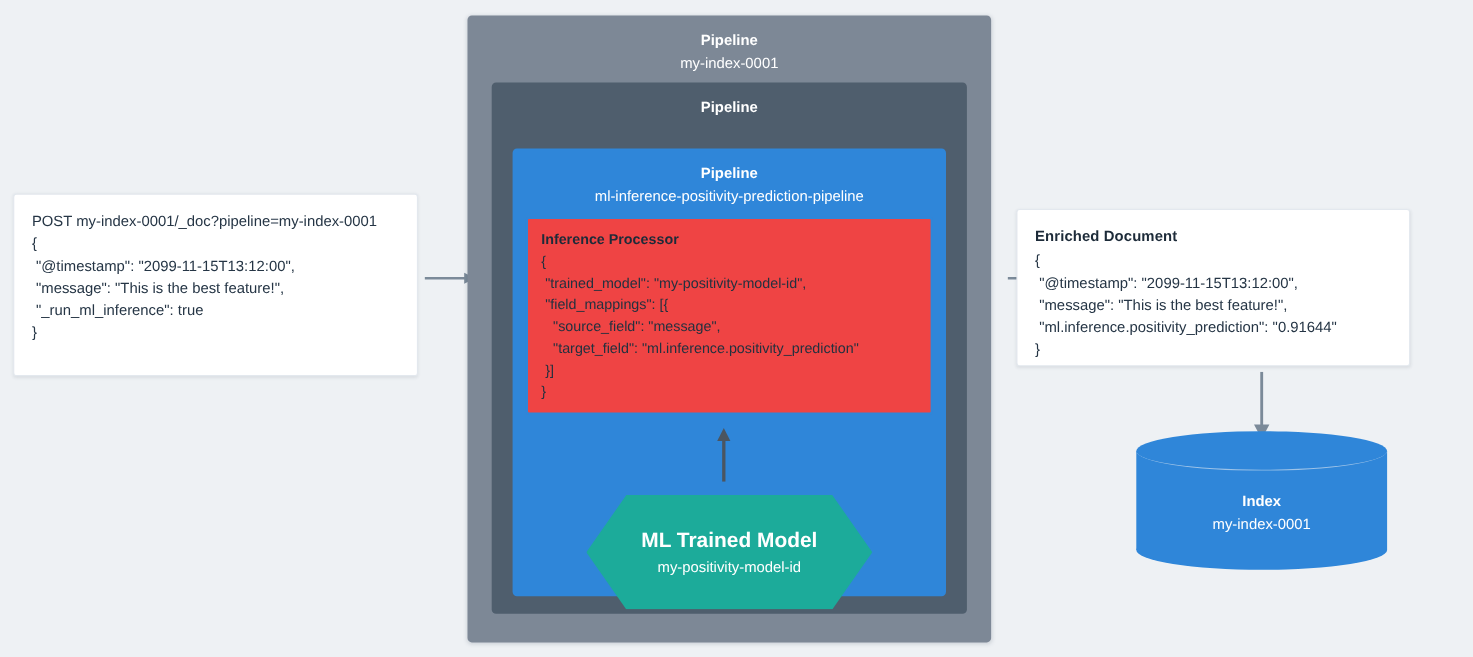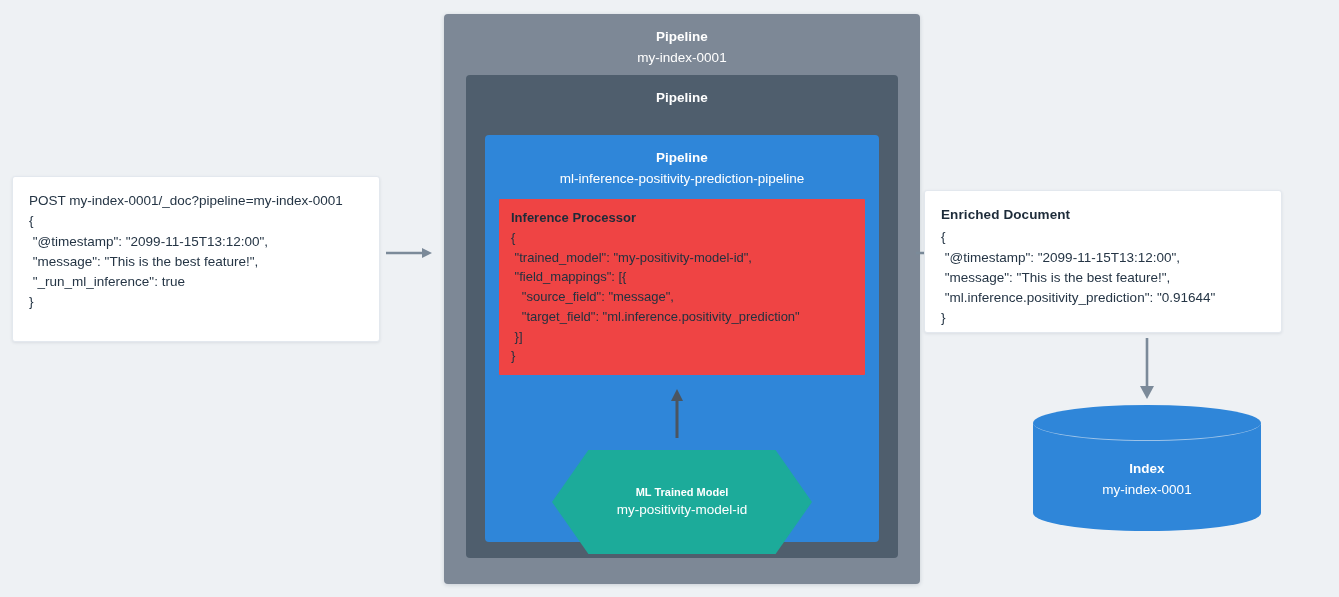--- a/index.html
+++ b/index.html
@@ -42,21 +42,21 @@
   .doc-line {
     font-size: 13.5px;
     color: #253545;
     line-height: 1.5;
     white-space: pre;
   }
 
   
   .pipe-outer {
     position: absolute;
-    left: 444px;
+    left: 425px;
     top: 14px;
     width: 476px;
     height: 570px;
     background: #7d8896;
     border-radius: 4px;
     box-shadow: 0 1px 4px rgba(40,55,75,0.18);
   }
   .pipe-mid {
     position: absolute;
     left: 22px;
@@ -125,28 +125,28 @@
     height: 104px;
     background: #1cab9a;
     clip-path: polygon(14% 0%, 86% 0%, 100% 50%, 86% 100%, 14% 100%, 0% 50%);
     display: flex;
     flex-direction: column;
     align-items: center;
     justify-content: center;
     color: #ffffff;
     text-align: center;
   }
-  .hex-title { font-size: 11px; font-weight: bold; line-height: 1.5; }
+  .hex-title { font-size: 19px; font-weight: bold; line-height: 1.5; }
   .hex-sub   { font-size: 13.5px; font-weight: normal; line-height: 1.5; }
 
   
   .cylinder {
     position: absolute;
     left: 1033px;
-    top: 405px;
+    top: 392px;
     width: 237px;
     height: 126px;
   }
   .cyl-body {
     position: absolute;
     left: 0; top: 18px;
     width: 228px; height: 90px;
     background: #2f86d9;
   }
   .cyl-top {

